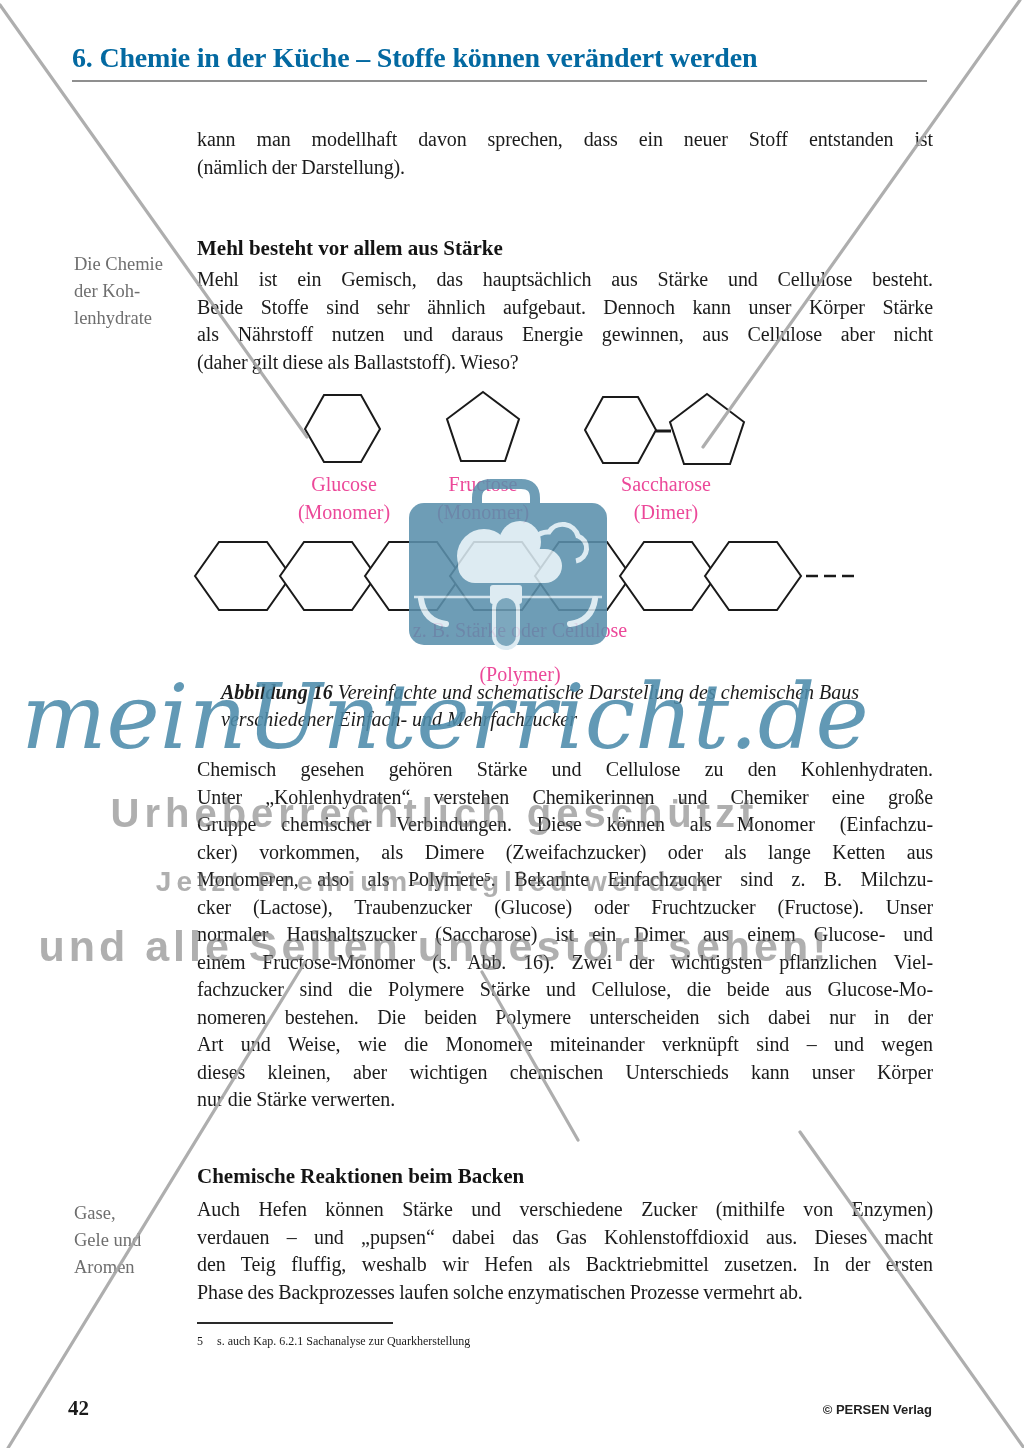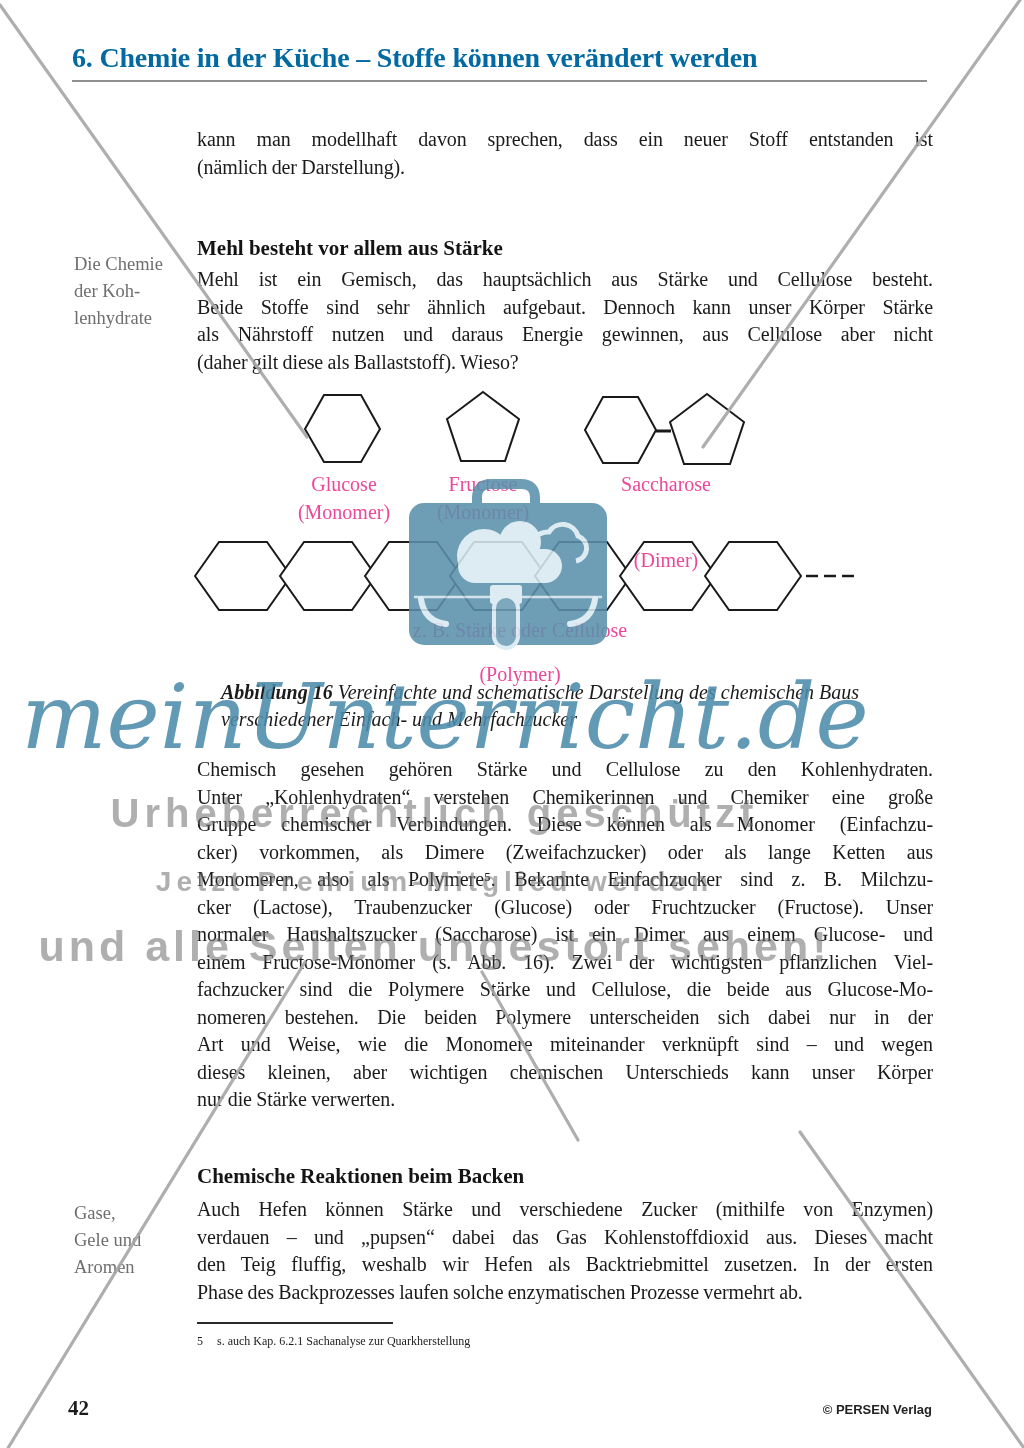--- a/index.html
+++ b/index.html
@@ -86,21 +86,21 @@
       <line x1="842" y1="576" x2="854" y2="576"></line>
     </g>
   </g>
 </svg>
 
 <div class="abs fig-label txt" style="left:284px;top:470px;width:120px;">Glucose</div>
 <div class="abs fig-label txt" style="left:284px;top:498px;width:120px;">(Monomer)</div>
 <div class="abs fig-label txt" style="left:423px;top:470px;width:120px;">Fructose</div>
 <div class="abs fig-label txt" style="left:423px;top:498px;width:120px;">(Monomer)</div>
 <div class="abs fig-label txt" style="left:596px;top:470px;width:140px;">Saccharose</div>
-<div class="abs fig-label txt" style="left:596px;top:498px;width:140px;margin-top:48px;">(Dimer)</div>
+<div class="abs fig-label txt" style="left:596px;top:498px;width:140px;">(Dimer)</div>
 <div class="abs fig-label txt" style="left:370px;top:616px;width:300px;">z. B. Stärke oder Cellulose</div>
 <div class="abs fig-label txt" style="left:370px;top:660px;width:300px;">(Polymer)</div>
 
 <div class="abs col caption txt" style="top:679px;margin-left:24px;">
   <div><b>Abbildung 16</b>&nbsp;<span>Vereinfachte und schematische Darstellung des chemischen Baus</span></div>
   <div>verschiedener Einfach- und Mehrfachzucker</div>
 </div>
 
 <div class="abs col bodytext txt" style="top:756px;">
   <div class="jl">Chemisch gesehen gehören Stärke und Cellulose zu den Kohlenhydraten.</div>

